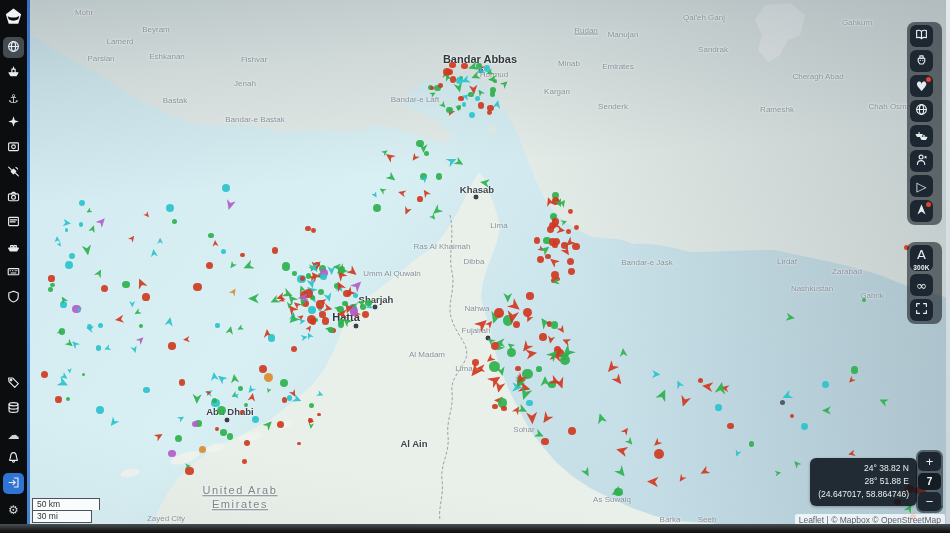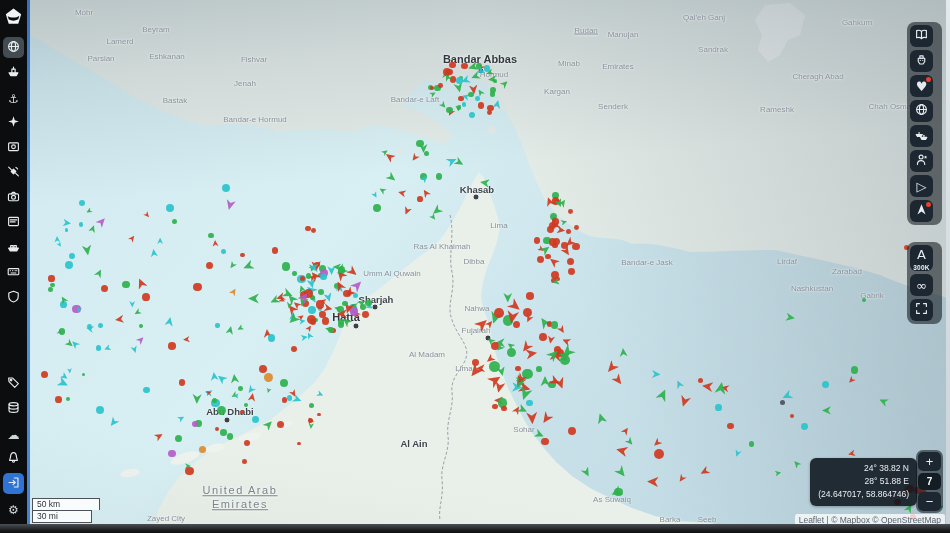--- a/index.html
+++ b/index.html
@@ -114,21 +114,21 @@
         <div class="map-label country" style="left: 240px; top: 498px; text-decoration: underline;">United Arab
 Emirates</div>
         <div class="map-label town" style="left: 84px; top: 12px;">Mohr</div>
         <div class="map-label town" style="left: 156px; top: 29px;">Beyram</div>
         <div class="map-label town" style="left: 120px; top: 41px;">Lamerd</div>
         <div class="map-label town" style="left: 167px; top: 56px;">Eshkanan</div>
         <div class="map-label town" style="left: 101px; top: 58px;">Parsian</div>
         <div class="map-label town" style="left: 254px; top: 59px;">Fishvar</div>
         <div class="map-label town" style="left: 245px; top: 83px;">Jenah</div>
         <div class="map-label town" style="left: 175px; top: 100px;">Bastak</div>
-        <div class="map-label town" style="left: 255px; top: 119px;">Bandar-e Hormud</div>
+        <div class="map-label town" style="left: 255px; top: 119px;">Bandar-e Bastak</div>
         <div class="map-label town" style="left: 415px; top: 99px;">Bandar-e Laft</div>
         <div class="map-label town" style="left: 494px; top: 74px;">Hormud</div>
         <div class="map-label town" style="left: 569px; top: 63px;">Minab</div>
         <div class="map-label town" style="left: 557px; top: 91px;">Kargan</div>
         <div class="map-label town" style="left: 586px; top: 30px; text-decoration: underline;">Rudan</div>
         <div class="map-label town" style="left: 623px; top: 34px;">Manujan</div>
         <div class="map-label town" style="left: 668px; top: 17px; margin-left: 36px;">Qal'eh Ganj</div>
         <div class="map-label town" style="left: 857px; top: 22px;">Gahkum</div>
         <div class="map-label town" style="left: 713px; top: 49px;">Sandrak</div>
         <div class="map-label town" style="left: 618px; top: 66px;">Emirates</div>

